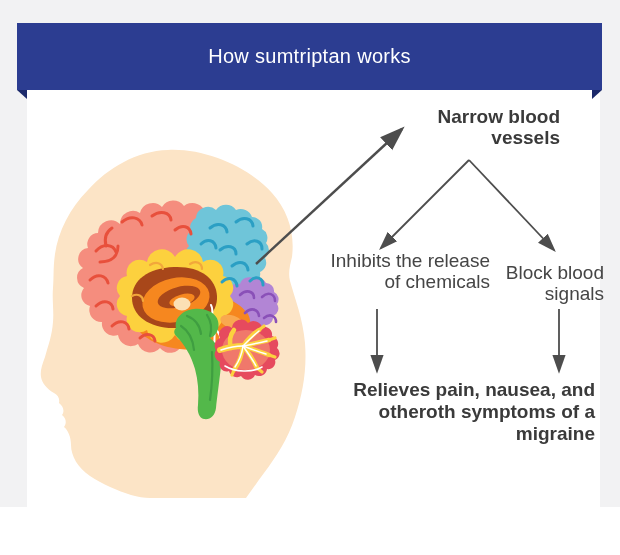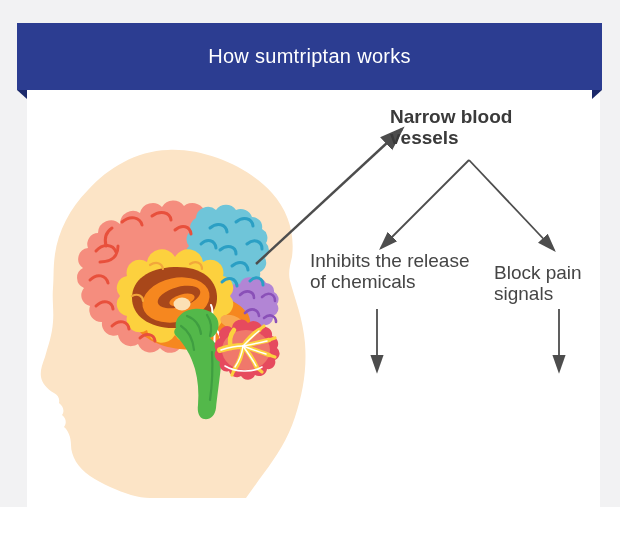--- a/index.html
+++ b/index.html
@@ -6,21 +6,21 @@
   body{font-family:"Liberation Sans","DejaVu Sans",sans-serif;}
   .page{position:relative;width:620px;height:507px;background:#f2f2f3;overflow:hidden;}
   .card{position:absolute;left:27px;top:87px;width:573px;height:432px;background:#ffffff;}
   .banner{position:absolute;left:17px;top:23px;width:585px;height:67px;background:#2c3d91;
           display:flex;align-items:center;justify-content:center;}
   .banner h1{margin:0;font-size:20px;font-weight:normal;color:#ffffff;letter-spacing:.3px;}
   .fold{position:absolute;width:10px;height:9px;background:#1c2a6b;bottom:-9px;}
   .fold-left{left:0;clip-path:polygon(0 0,100% 0,100% 100%);}
   .fold-right{right:0;clip-path:polygon(0 0,100% 0,0 100%);}
   .art{position:absolute;left:0;top:0;width:620px;height:555px;}
-  .flow-label{position:absolute;text-align:left;color:#454545;font-size:19px;line-height:21px;}
+  .flow-label{position:absolute;text-align:right;color:#454545;font-size:19px;line-height:21px;}
   .flow-label.bold{font-weight:bold;color:#3a3a3a;}
   .lbl-narrow{left:390px;top:106px;width:170px;}
   .lbl-inhibits{left:310px;top:250px;width:180px;}
   .lbl-block{left:494px;top:262px;width:110px;}
   .lbl-relieves{left:352px;top:379px;width:243px;line-height:22px;}
 </style>
 </head>
 <body>
 
 <div class="page">
@@ -166,15 +166,16 @@
       <line x1="256" y1="264" x2="402" y2="129" marker-end="url(#ah)"></line>
       <path d="M469,160 L381,248" marker-end="url(#ah)" stroke-width="1.8"></path>
       <path d="M469,160 L554,250" marker-end="url(#ah)" stroke-width="1.8"></path>
       <line x1="377" y1="309" x2="377" y2="371" marker-end="url(#ah)" stroke-width="1.8"></line>
       <line x1="559" y1="309" x2="559" y2="371" marker-end="url(#ah)" stroke-width="1.8"></line>
     </g>
   </svg>
 
   <div class="flow-label bold lbl-narrow">Narrow blood vessels</div>
   <div class="flow-label lbl-inhibits">Inhibits the release of chemicals</div>
-  <div class="flow-label lbl-block">Block pain signals</div>
+  <div class="flow-label lbl-block">Block blood signals</div>
+  <div class="flow-label bold lbl-relieves">Relieves pain, nausea, and otheroth symptoms of a migraine</div>
 
 </div>
 
 </body></html>

